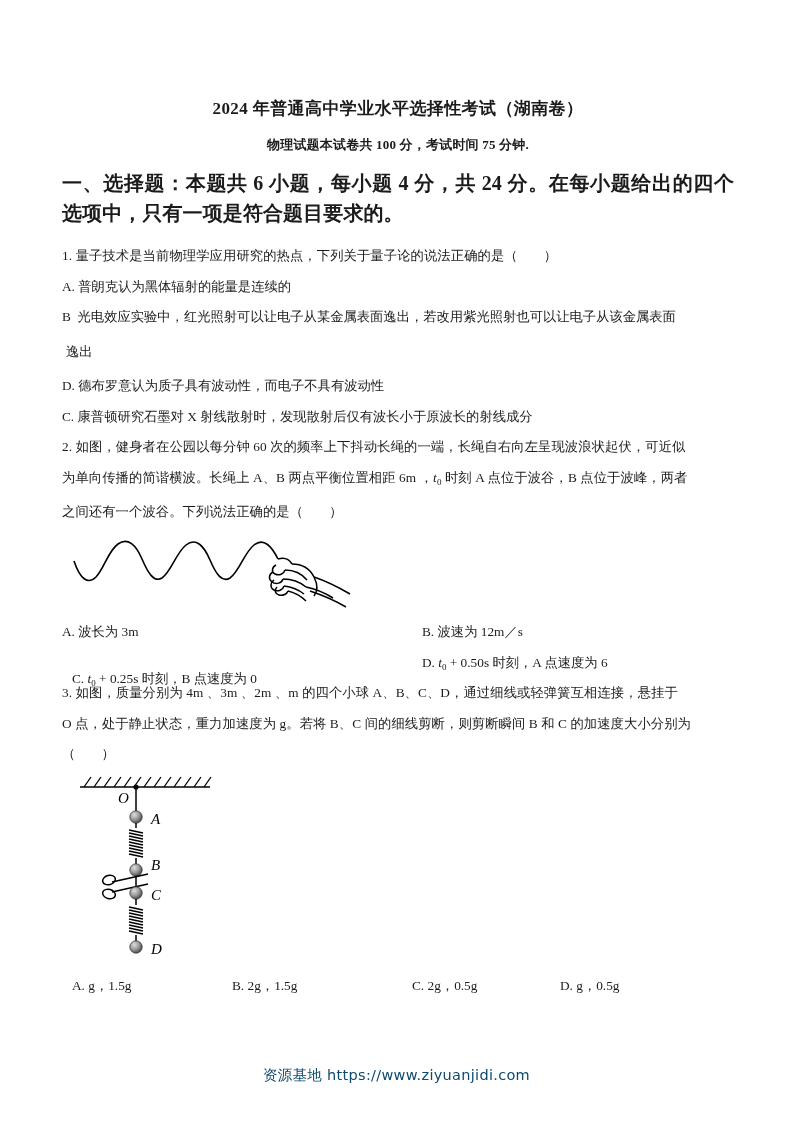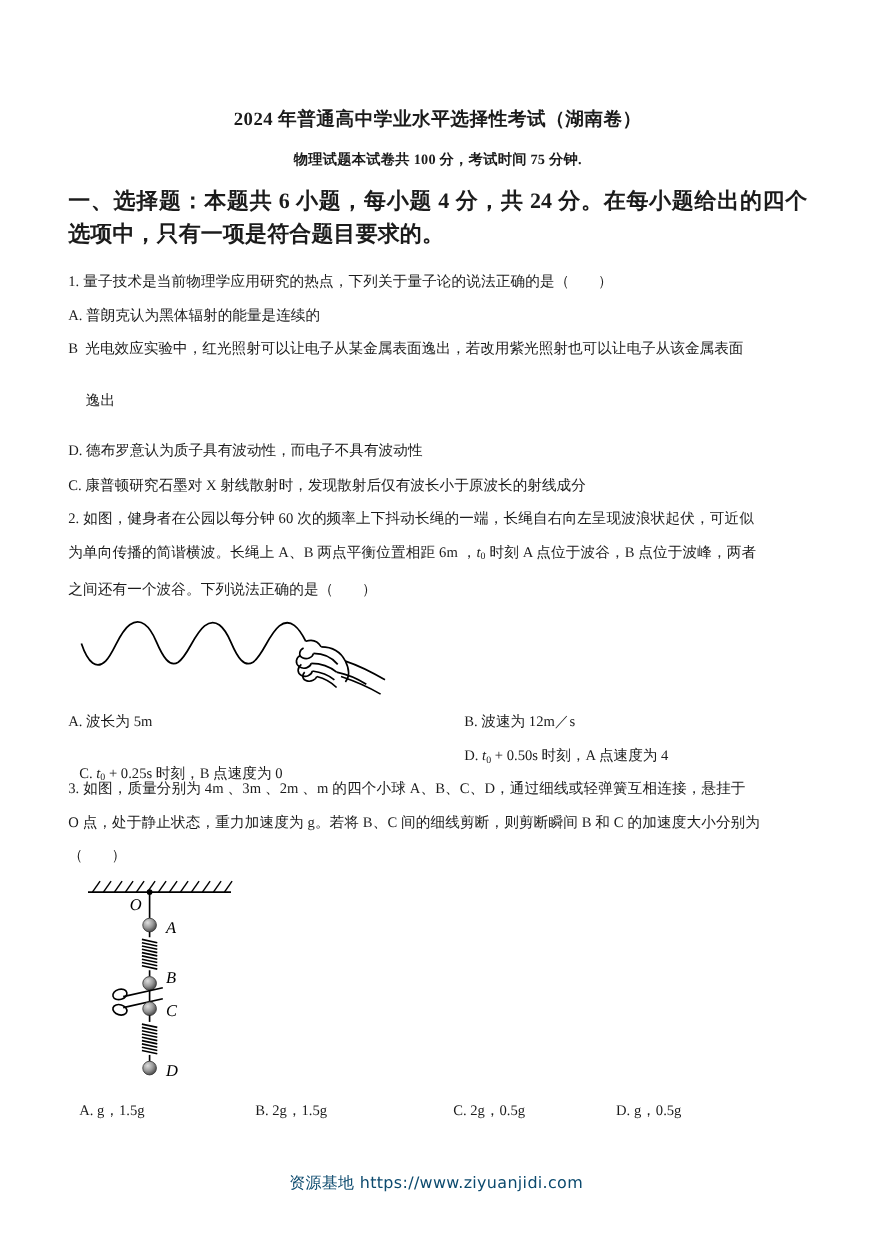--- a/index.html
+++ b/index.html
@@ -61,21 +61,21 @@
     font-size: 13.3px;
     line-height: 30.5px;
     margin: 0;
     text-align: justify;
     letter-spacing: 0.1px;
   }
   .q1-stem { padding-top: 13px; }
   .q-stem-cont {
     font-size: 13.3px;
     line-height: 30.5px;
-    margin: 16px;
+    margin: 4px;
     font-family: Liberation Serif, serif;
   }
   .opt-line {
     font-size: 13.3px;
     line-height: 30.5px;
     margin: 0;
     text-align: justify;
   }
   .opt-row {
     position: relative;
@@ -206,35 +206,35 @@
             <path d="M240,60 C252,64 264,69 276,76"></path>
             <path d="M236,56 C246,58 255,62 263,67"></path>
             <path d="M218,60 C226,62 232,66 236,70"></path>
           </g>
         </svg>
       </div>
 
       <div class="opt-row">
         <span>
           <span>A.</span>
-          <span>波长为 5m</span>
+          <span>波长为 3m</span>
         </span>
         <span class="oc-b">
           <span>B.</span>
           <span>波速为 12m／s</span>
         </span>
       </div>
       <div class="opt-row">
         <span class="oc-a">
           <span>C.</span>
           <span class="ital">t</span><sub>0</sub><span> + 0.25s 时刻，B 点速度为 0</span>
         </span>
         <span class="oc-b">
           <span>D.</span>
-          <span class="ital">t</span><sub>0</sub><span> + 0.50s 时刻，A 点速度为 4</span>
+          <span class="ital">t</span><sub>0</sub><span> + 0.50s 时刻，A 点速度为 6</span>
         </span>
       </div>
     </div>
 
     <div>
       <p class="q-stem">
         <span>3.</span>
         <span>如图，质量分别为 4m 、3m 、2m 、m 的四个小球 A、B、C、D，通过细线或轻弹簧互相连接，悬挂于</span>
       </p>
       <p class="q-stem">O 点，处于静止状态，重力加速度为 g。若将 B、C 间的细线剪断，则剪断瞬间 B 和 C 的加速度大小分别为</p>

